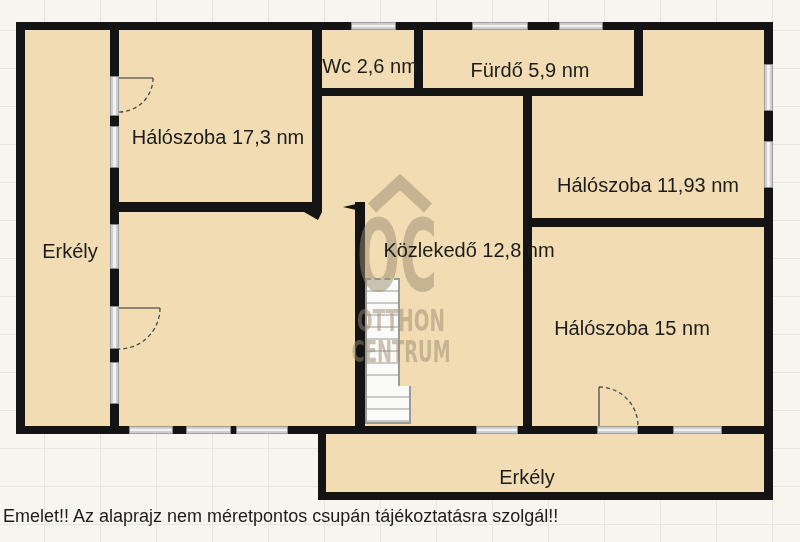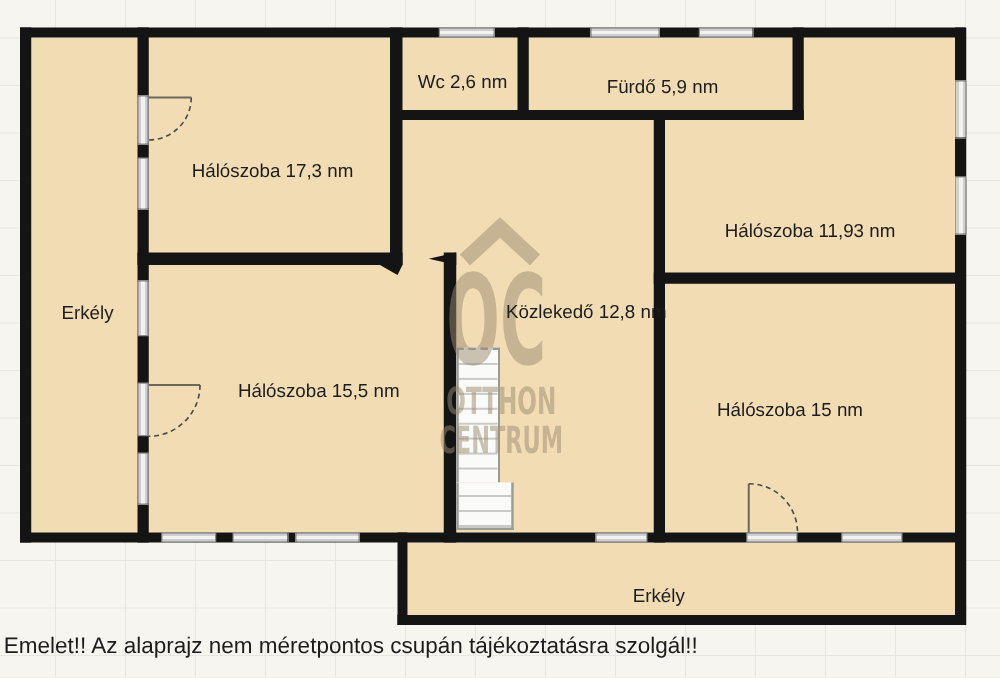--- a/index.html
+++ b/index.html
@@ -34,21 +34,21 @@
     background-image:repeating-linear-gradient(180deg, transparent 0 10px, #c9c9c6 10px 12px);
     border-left:2px solid #9a9a97;
     border-right:2px solid #9a9a97;
     box-sizing:border-box;
   }
   .stairs.top-cap{border-top:2px dashed #9a9a97;}
   .stairs.bottom-cap{border-bottom:2px solid #9a9a97;}
   .room-label{
     position:absolute;
     transform:translate(-50%,-50%);
-    font-size:15px;
+    font-size:20px;
     color:var(--text,#1c1c1c);
     white-space:nowrap;
     letter-spacing:0px;
   }
   .caption{
     position:absolute;
     left:3px;top:506px;
     font-size:18px;
     color:var(--text,#1c1c1c);
     white-space:nowrap;
@@ -129,19 +129,18 @@
     <polygon points="304,212 322,212 318,220" fill="#141414"></polygon>
     <polygon points="365,202 343,207 365,212" fill="#141414"></polygon>
   </svg>
 
   <div class="room-label" style="left:218px;top:137px;">Hálószoba 17,3 nm</div>
   <div class="room-label" style="left:370px;top:66px;">Wc 2,6 nm</div>
   <div class="room-label" style="left:530px;top:70px;">Fürdő 5,9 nm</div>
   <div class="room-label" style="left:648px;top:185px;">Hálószoba 11,93 nm</div>
   <div class="room-label" style="left:70px;top:251px;">Erkély</div>
   <div class="room-label" style="left:447px;top:250px;padding-left:44px;">Közlekedő 12,8 nm</div>
-  <div class="room-label" style="left:255px;top:313px;">Hálószoba 15,5 nm</div>
   <div class="room-label" style="left:615px;top:328px;margin-left:17px;">Hálószoba 15 nm</div>
   <div class="room-label" style="left:527px;top:477px;">Erkély</div>
 
   <div class="caption">Emelet!! Az alaprajz nem méretpontos csupán tájékoztatásra szolgál!!</div>
 
 </div>
 
 </body></html>

